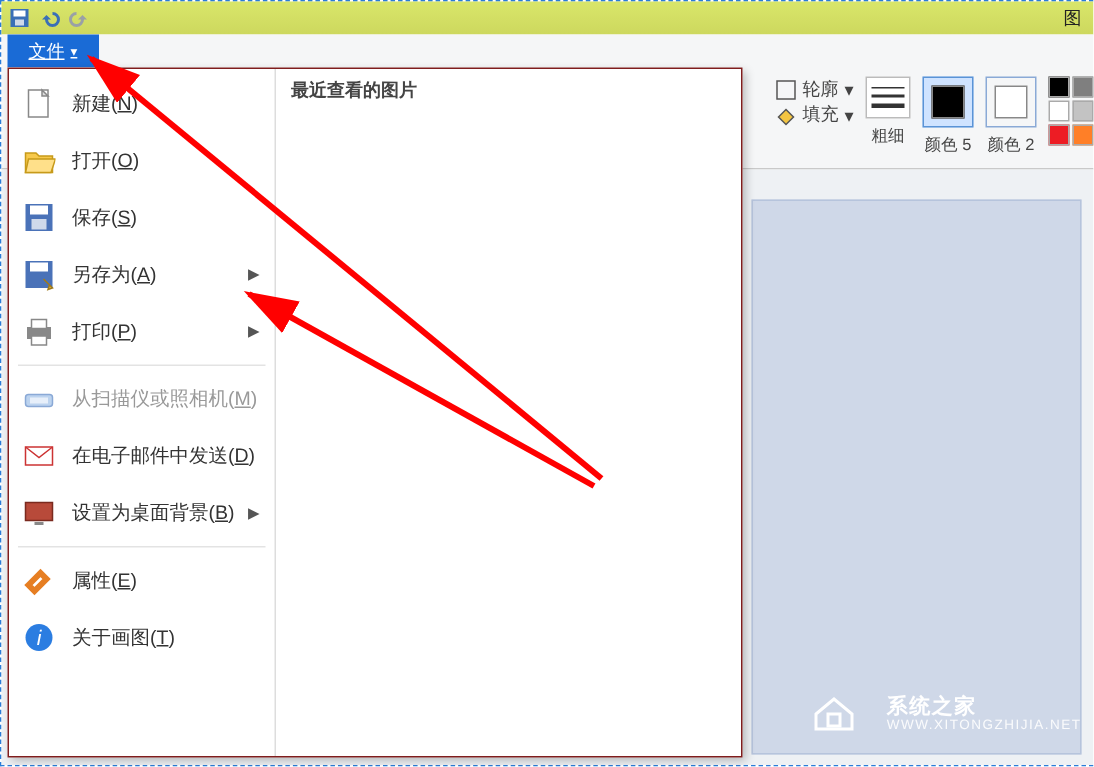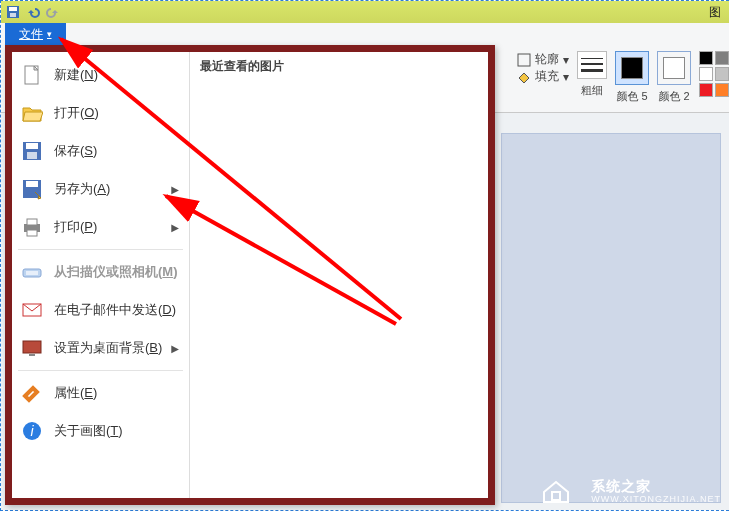--- a/index.html
+++ b/index.html
@@ -31,39 +31,39 @@
   .stroke-box div:nth-child(3){height:3px;}
 
   .color-sw { width: 34px; height: 34px; border:1px solid #8aa9d6; display:flex; align-items:center; justify-content:center; }
   .color-sw.sel { background:#cfe3ff; border:1px solid #5a93d6; }
   .swatch { width:22px; height:22px; border:1px solid #888; }
 
   .pal { display:grid; grid-template-columns: repeat(2, 14px); grid-auto-rows:14px; gap:2px; }
   .pal .c { width:14px; height:14px; border:1px solid #aaa; }
 
   
-  .filemenu { position:absolute; left:4px; top:44px; width:490px; height:460px; background:#fff; border:7px solid #7f1d1d; box-shadow:2px 2px 6px rgba(0,0,0,.25); display:flex; z-index:10; }
+  .filemenu { position:absolute; left:4px; top:44px; width:490px; height:460px; background:#fff; border:1px solid #7f1d1d; box-shadow:2px 2px 6px rgba(0,0,0,.25); display:flex; z-index:10; }
   .filemenu-left { width: 178px; border-right:1px solid #ddd; padding:4px 0; }
   .filemenu-right { flex:1; padding:6px 10px;font-weight:bold; }
   .filemenu-right .hdr { font-size:12px; color:#444; margin-bottom:8px; }
   .filemenu-right .recent { font-size:13px; color:#333; padding:3px 0; cursor:pointer; }
 
   .mi { display:flex; align-items:center; height:38px; padding:0 8px; font-size:13px; color:#333; cursor:pointer; position:relative; }
-  .mi.disabled { color:#999;font-weight:bold; }
+  .mi.disabled { color:#999; }
   .mi .mico { width:24px; height:24px; margin-right:10px; display:flex; align-items:center; justify-content:center; }
   .mi .arrow { position:absolute; right:10px; font-size:10px; color:#555; }
   .mi .ul { text-decoration: underline; }
   .sep { height:1px; background:#e3e3e3; margin:3px 6px; }
 
   
   .canvas { position:absolute; left:0; top:112px; right:0; bottom:0; background:#eef1f4; }
   .canvas-inner { position:absolute; left:500px; top:20px; width:220px; height:370px; background:#cfd8e8; border:1px solid #b6c4dc; }
 
   
-  .wm { position:absolute; right:8px; bottom:6px; display:flex; align-items:center; gap:20px; color:#fff; z-index:20; }
+  .wm { position:absolute; right:8px; bottom:22px; display:flex; align-items:center; gap:20px; color:#fff; z-index:20; }
   .wm .logo { width:30px; height:26px; }
   .wm .txt1 { font-size:14px; font-weight:bold; letter-spacing:1px; }
   .wm .txt2 { font-size:9px; letter-spacing:1px; opacity:.9; margin-top:-2px; }
 
   
   .arrows { position:absolute; inset:0; z-index:15; pointer-events:none; }
 </style>
 </head>
 <body>
 

